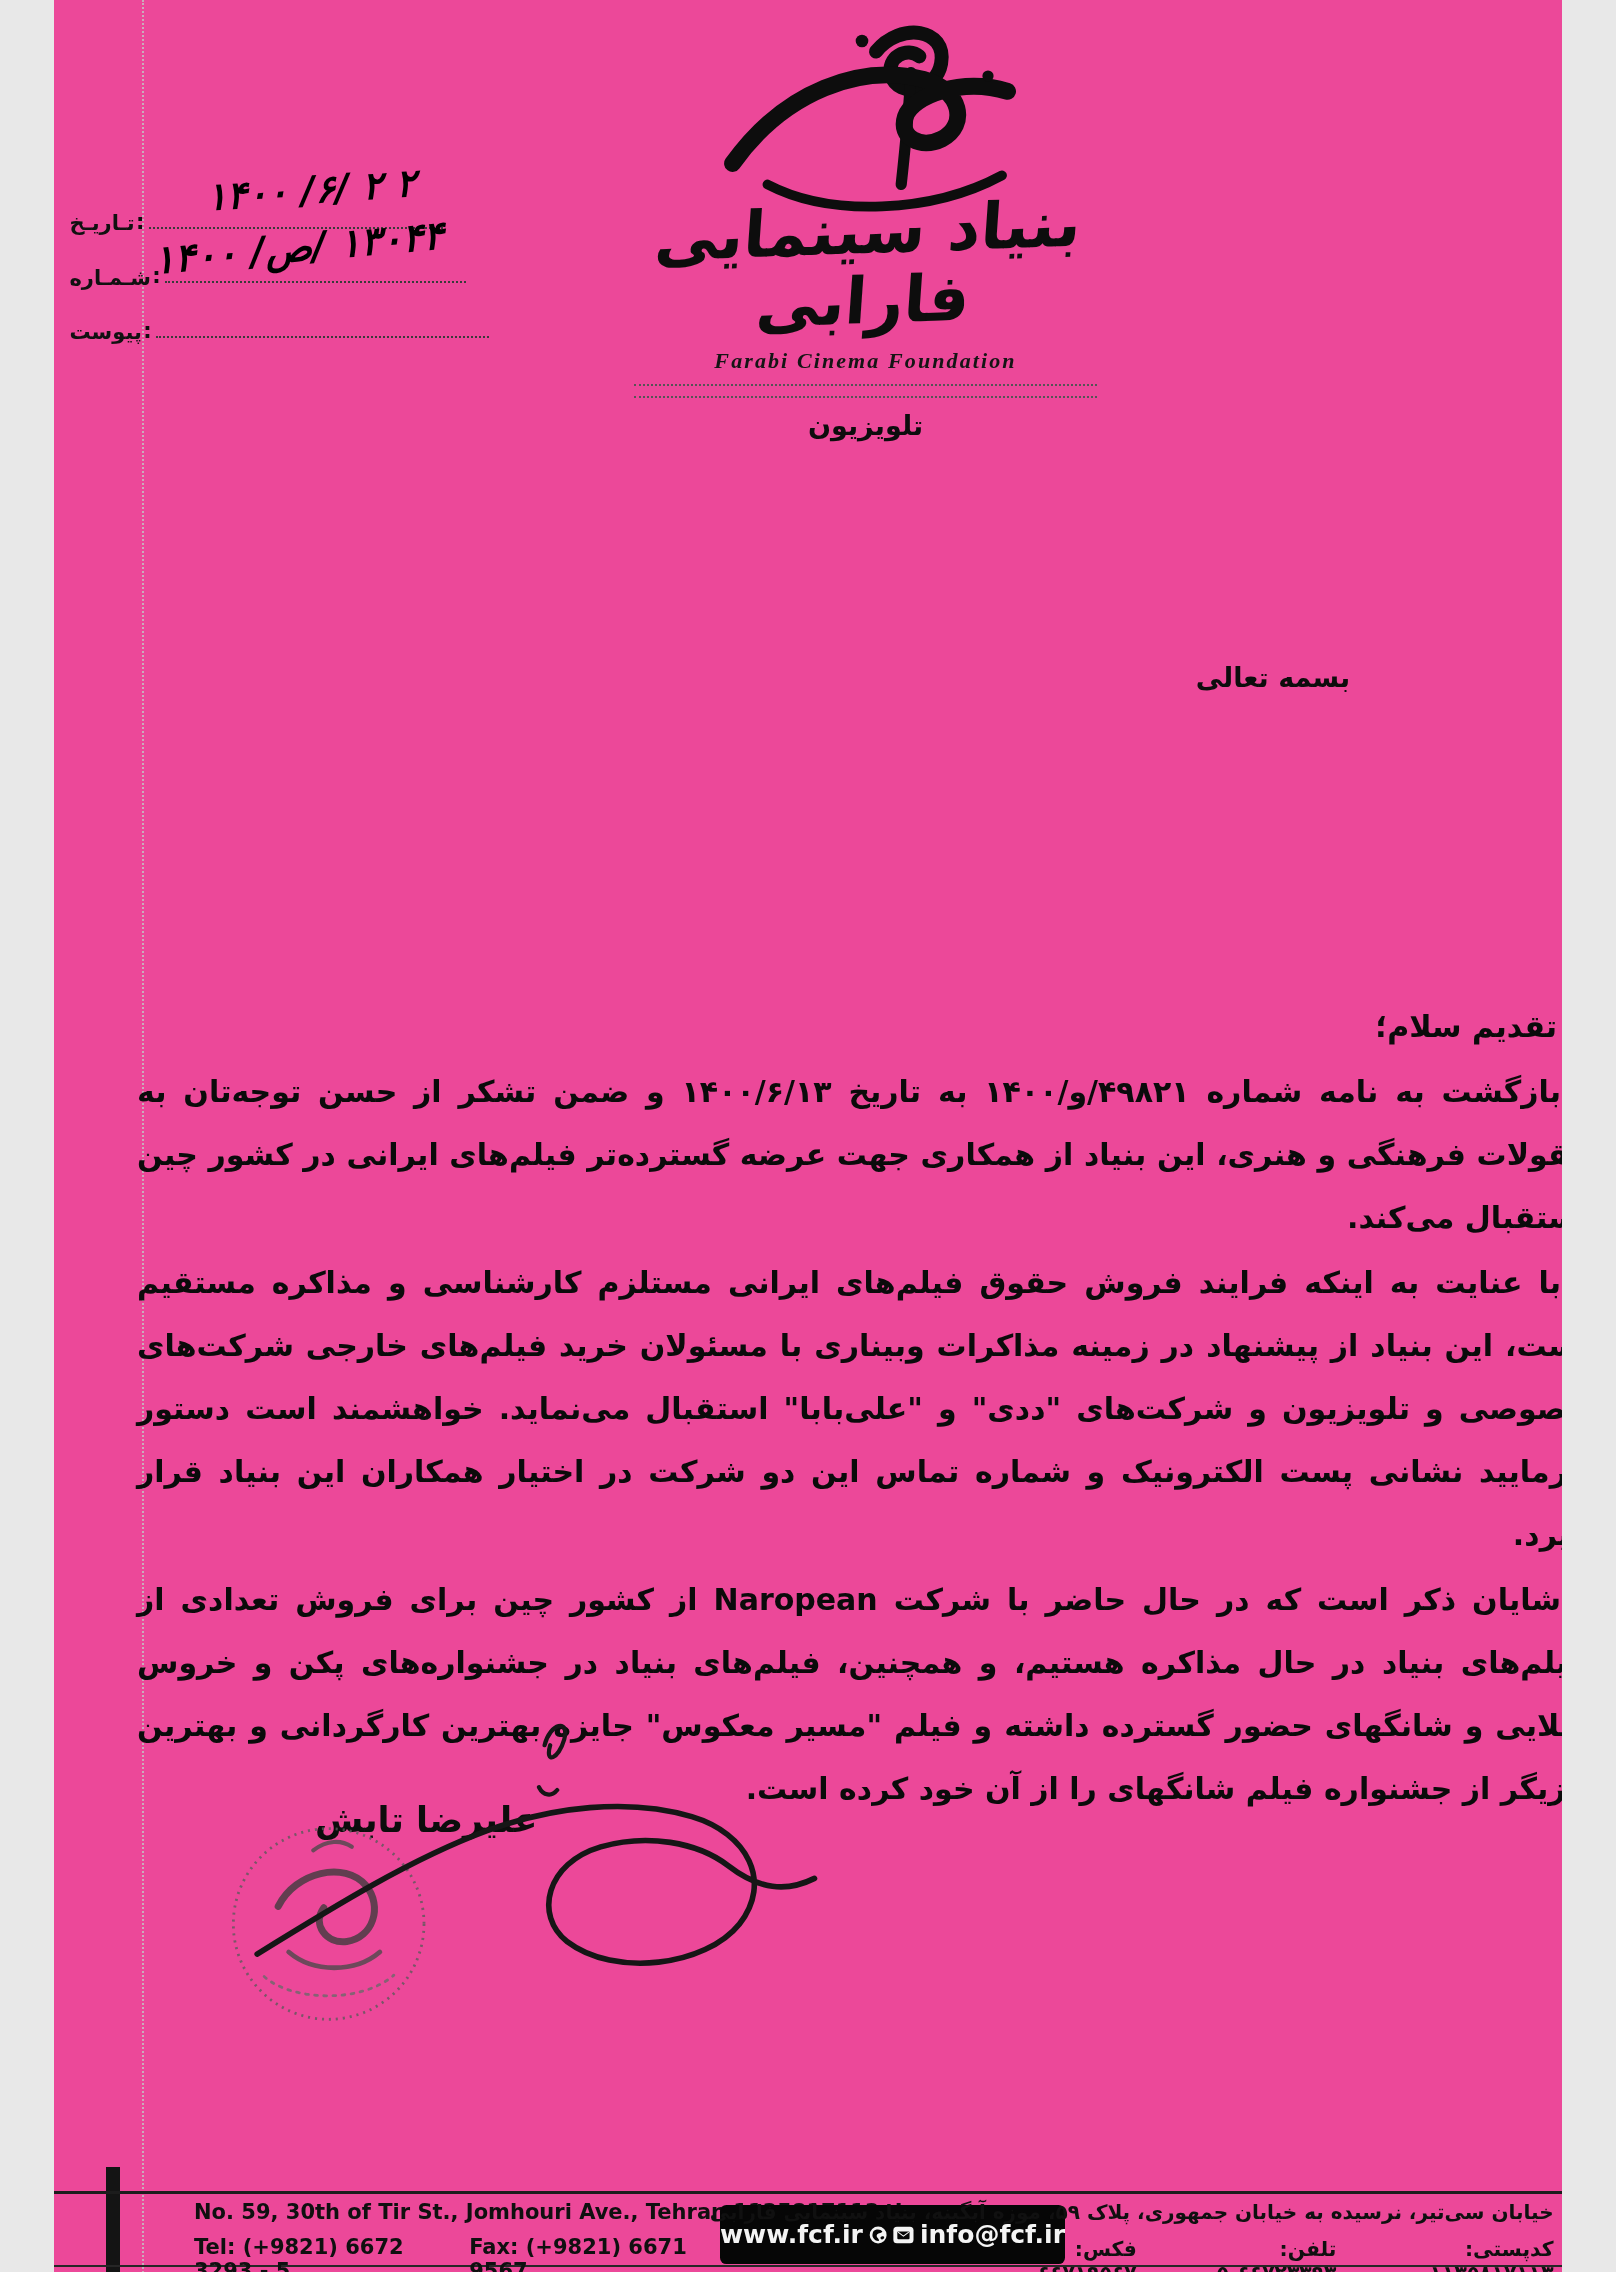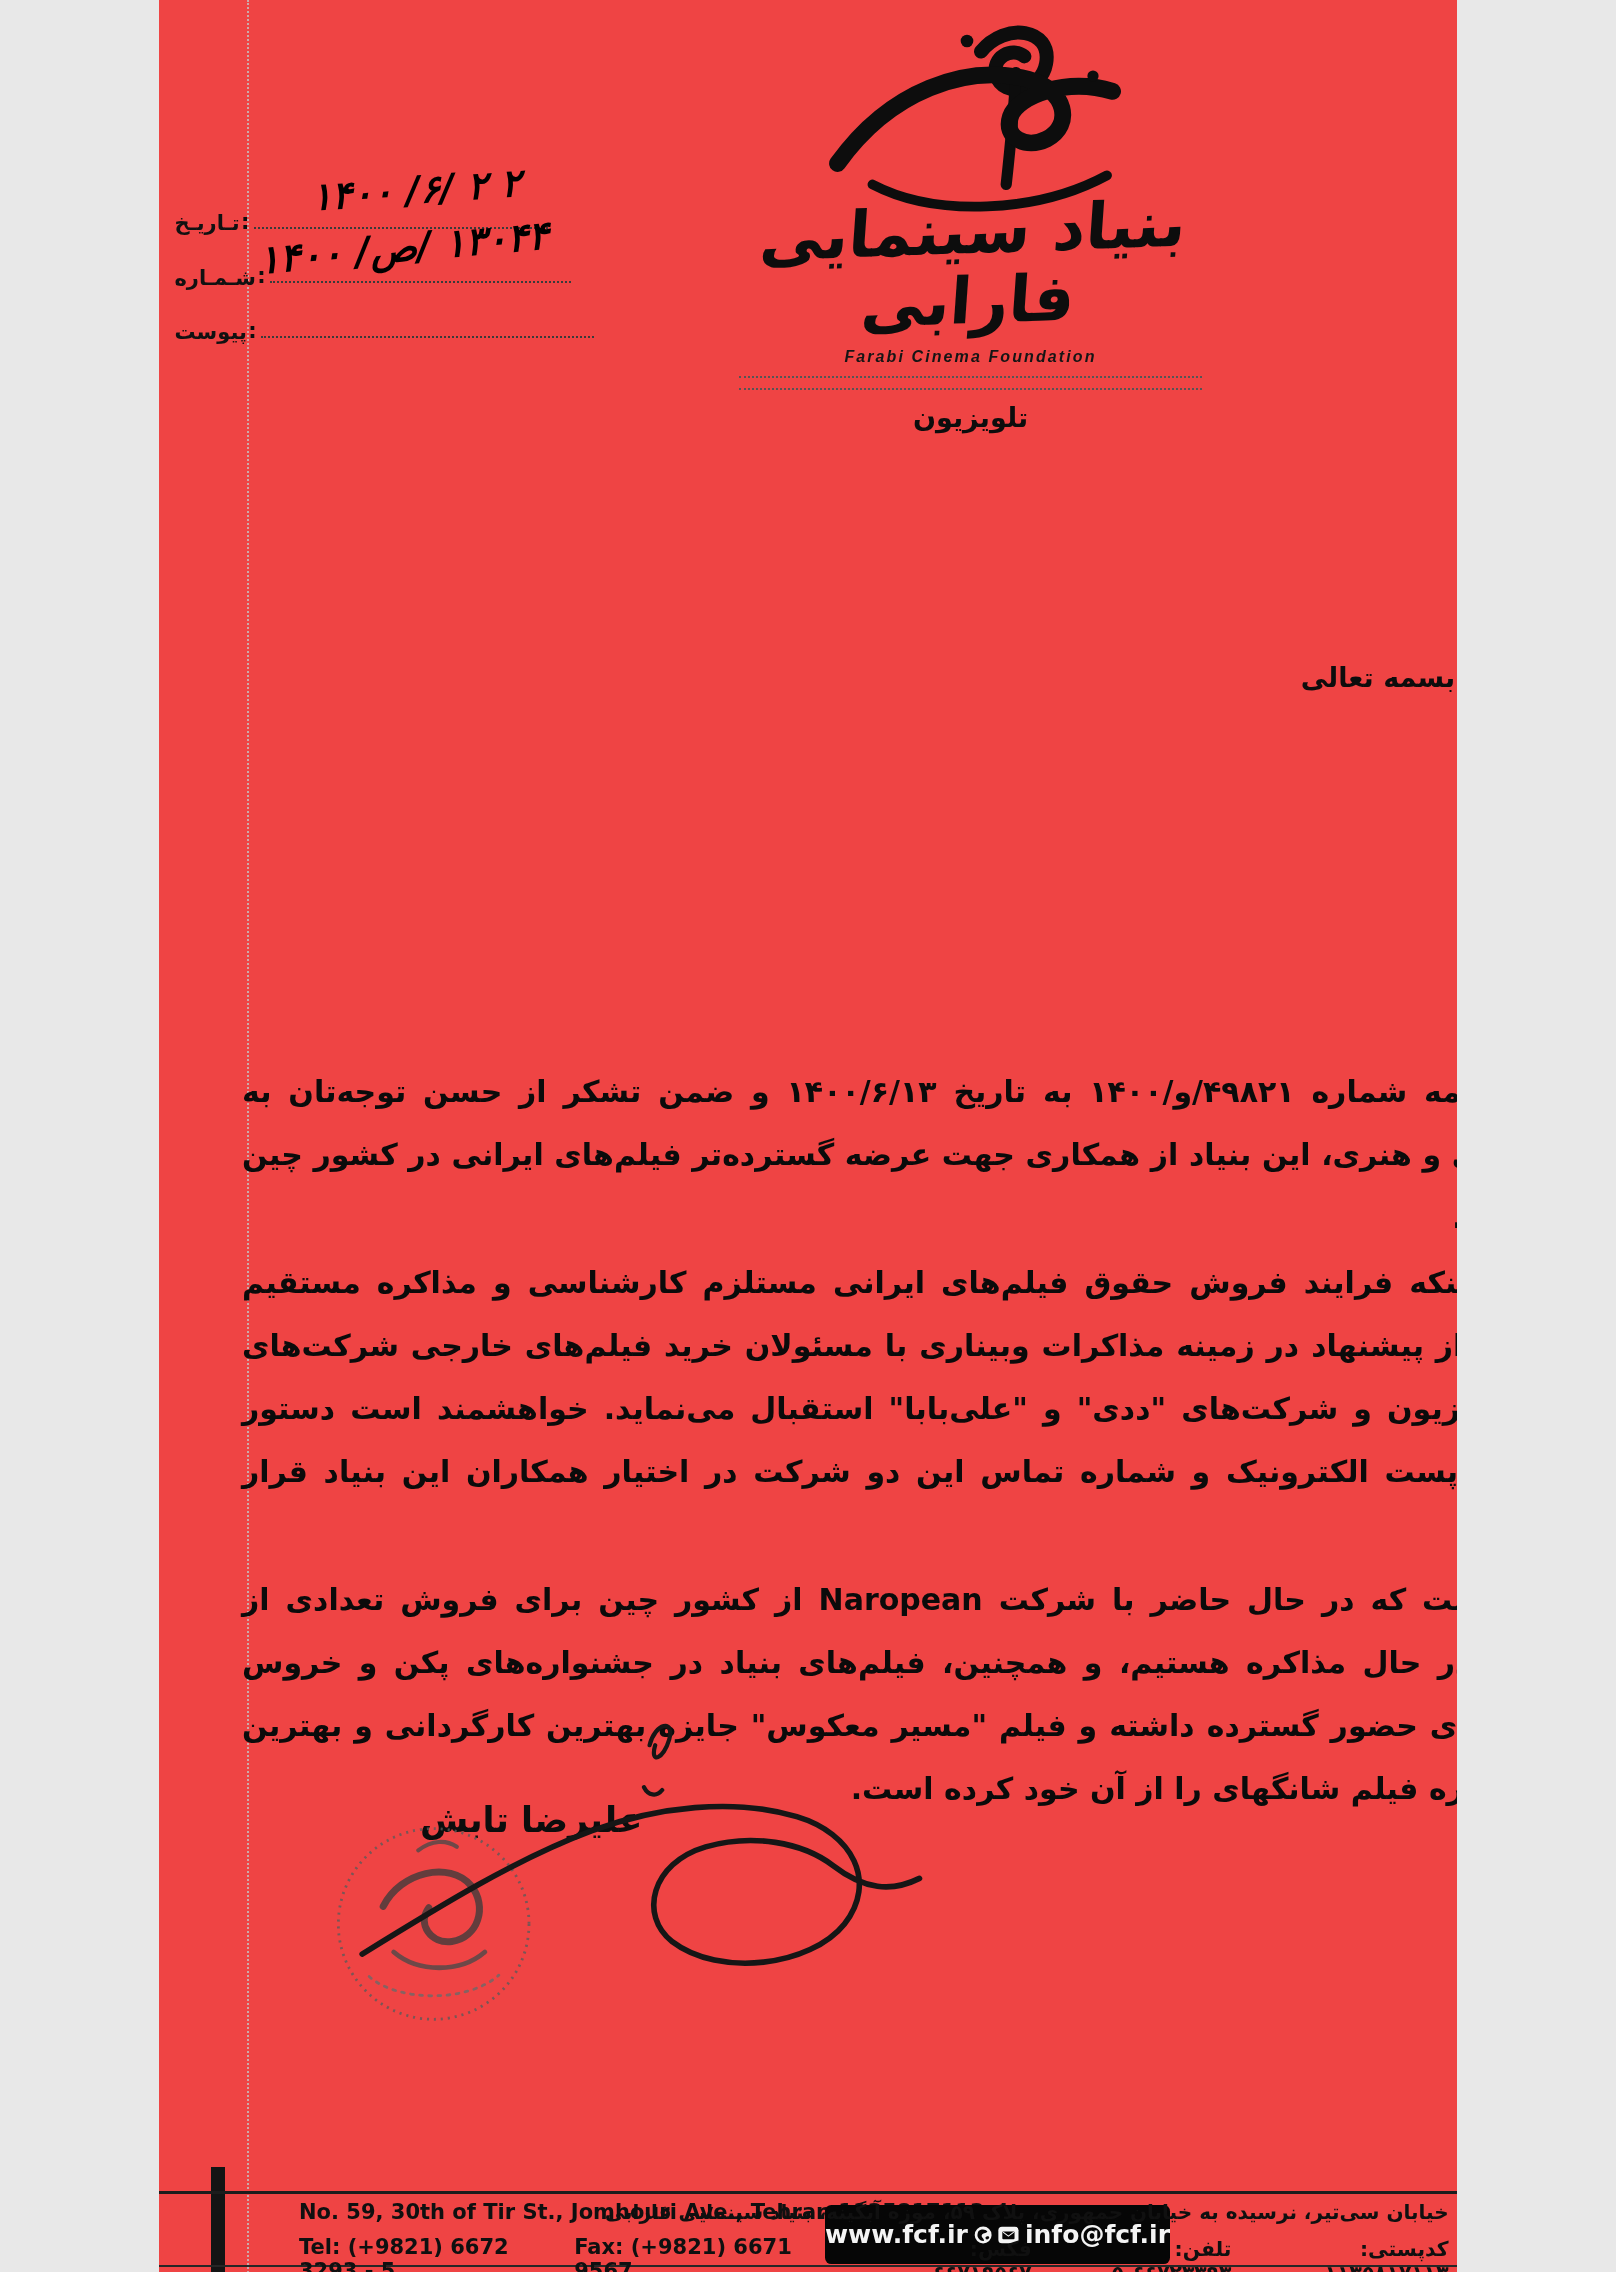--- a/index.html
+++ b/index.html
@@ -1,20 +1,20 @@
 <!DOCTYPE html>
 <html lang="fa" style="font-size:11.2px"><head>
 <meta charset="utf-8">
 <style>
   html,body{margin:0;padding:0;background:#e8e8e8;}
   .page{
     position:relative;
-    width:1298px;height:2273px;
+    width:1508px;height:2273px;
     margin:0 auto;
-    background:#ef4444;
+    background:#ec4899;
     color:#0d0d0d;
     font-family:"DejaVu Sans",sans-serif;
     overflow:hidden;
   }
   
   .fold-line{
     position:absolute;left:88px;top:0;height:2273px;width:0;
     border-left:2.1px dotted #c4c4c4;opacity:.8;
   }
   .corner-bar{
@@ -42,22 +42,22 @@
   
   .head-center{position:absolute;left:580px;top:12.6px;width:463px;text-align:center;}
   .logo-swirl{display:block;margin:0 auto;}
   .logo-fa{
     font-size:64px;font-weight:bold;line-height:1.1;direction:rtl;
     transform:rotate(-2deg) skewX(-6deg);margin-top:-19.6px;
     font-family:"DejaVu Sans",sans-serif;
   }
   .logo-en{
     margin-top:11.2px;
-    font-family:Liberation Sans, sans-serif;font-style:italic;font-weight:bold;
-    font-size:16px;letter-spacing:2.1px;color:#151515;
+    font-family:Liberation Serif, serif;font-style:italic;font-weight:bold;
+    font-size:22px;letter-spacing:2.1px;color:#151515;
   }
   .dotted-rule{border:0;border-top:2.1px dotted #555;margin:9.8px 0 0 0;}
   .affiliation{
     margin-top:4.2px;font-size:24.5px;font-weight:bold;direction:rtl;color:#0a0a0a;
   }
   .role{margin-top:12.6px;font-size:27px;font-weight:bold;direction:rtl;}
   
   .besmele{
     position:absolute;left:1107px;top:662px;width:224px;text-align:center;
     font-size:27px;font-weight:bold;direction:rtl;

